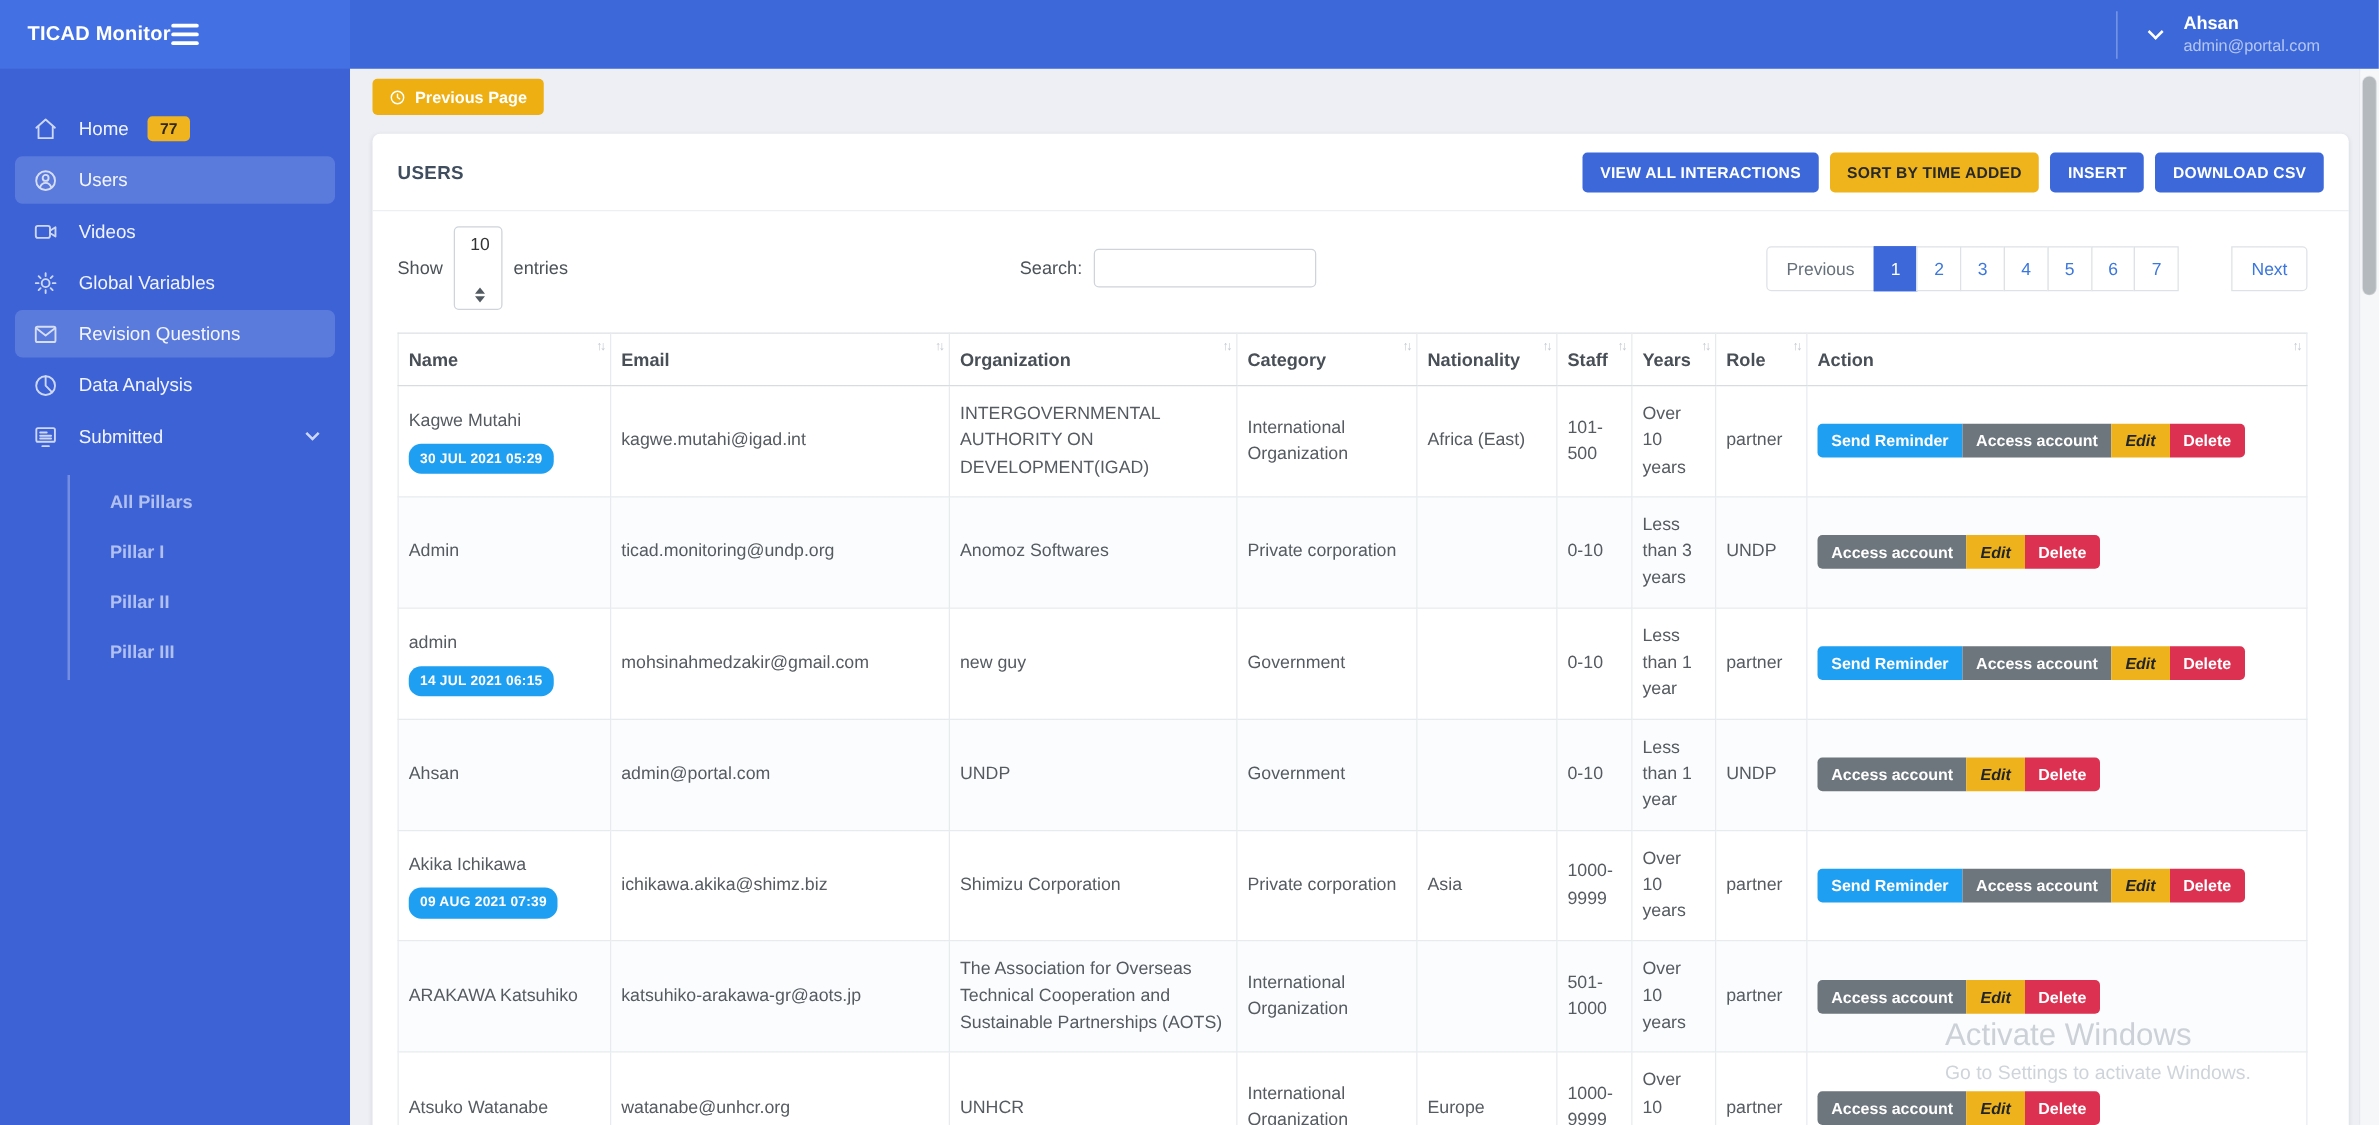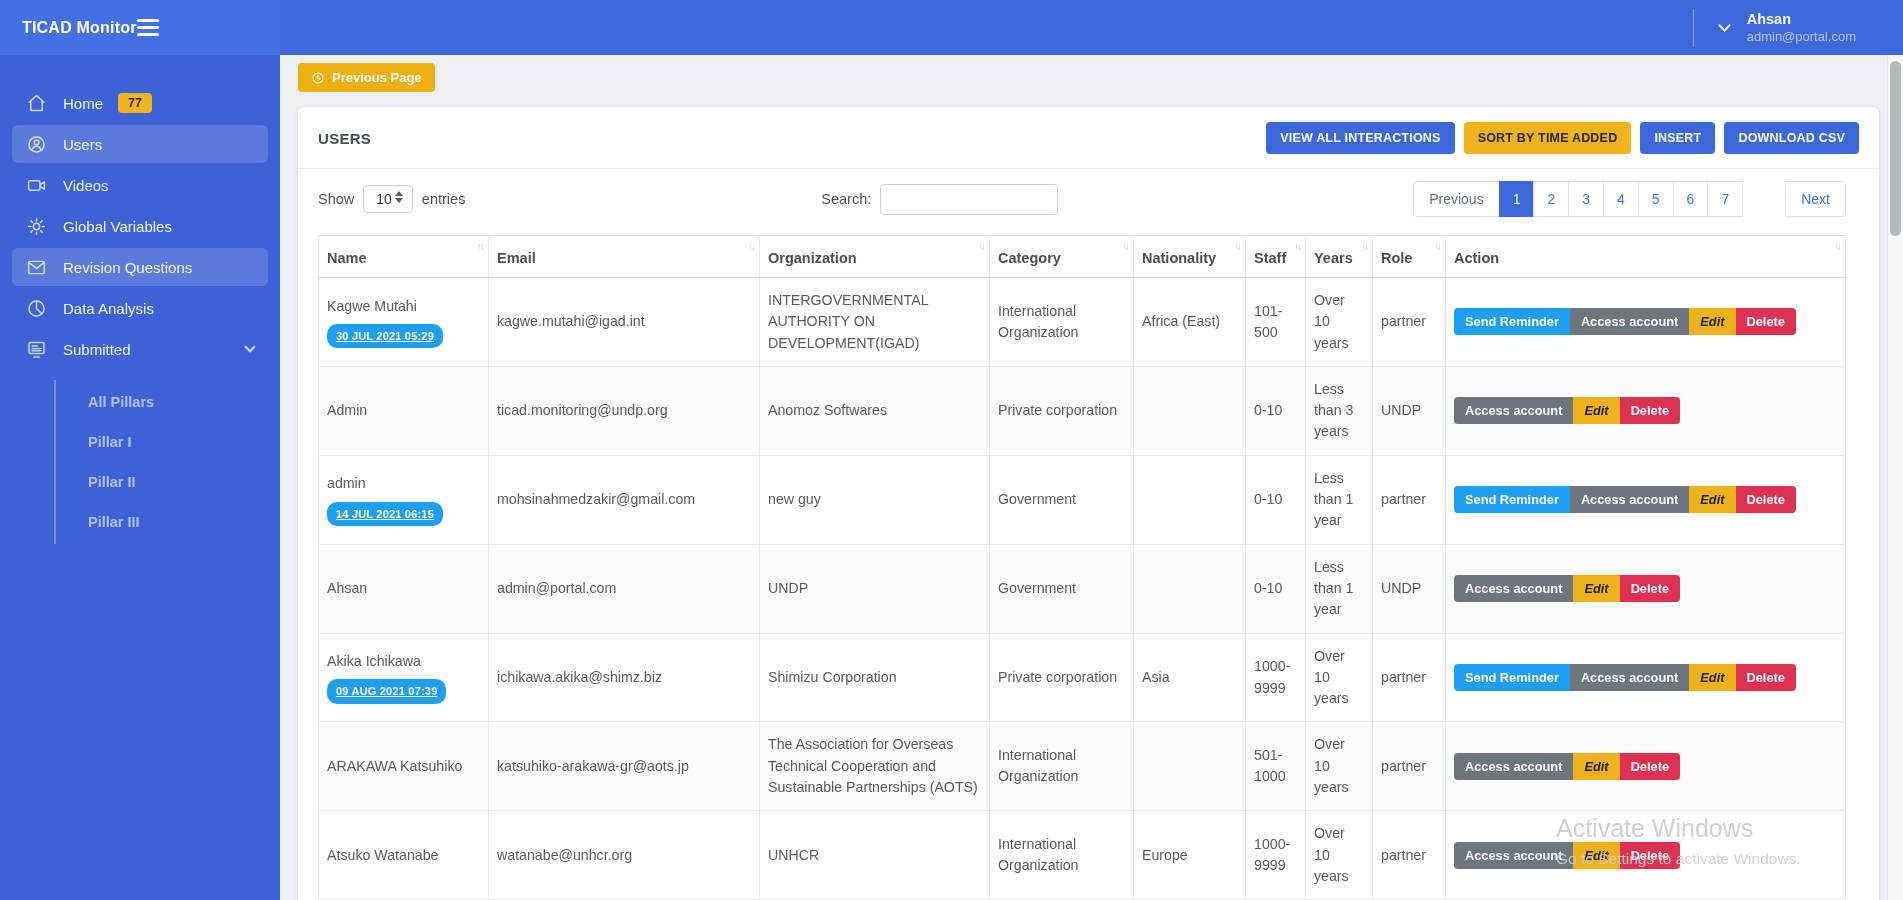--- a/index.html
+++ b/index.html
@@ -47,22 +47,22 @@
   .card-head { display:flex; align-items:center; justify-content:space-between; padding:15px 20px 14px; }
   .card-head h2 { margin:0; font-size:15px; color:#3f4d5e; letter-spacing:.3px; font-weight:bold; }
   .toolbar { display:flex; gap:9px; }
   .tbtn { border:none; border-radius:4px; font-weight:bold; font-size:12.5px; padding:9px 14px; cursor:pointer; letter-spacing:.2px;
           font-family:"Liberation Sans",sans-serif; }
   .tbtn.blue { background:#3d68da; color:#fff; }
   .tbtn.yellow { background:#efb31b; color:#27292b; }
 
   .controls { display:flex; align-items:center; padding:12px 33px 18px 20px; border-top:1px solid #edf0f3; }
   .show-ctl { display:flex; align-items:center; gap:9px; font-size:14.5px; color:#4b5258; }
-  .select { display:inline-flex; align-items:flex-start; gap:3px; border:1px solid #ced4da; border-radius:4px;
-            padding:5px 9px 5px 12px; font-size:14px; color:#333; cursor:pointer; background:#fff; }
+  .select { display:inline-flex; align-items:center; gap:27px; border:1px solid #ced4da; border-radius:4px;
+            padding:5px 9px 5px 12px; font-size:14px; color:#333; cursor:pointer; background:#fff;flex-direction:column; }
   .stp { display:inline-flex; flex-direction:column; gap:2px; }
   .stp i { width:0; height:0; border-left:4px solid transparent; border-right:4px solid transparent; }
   .stp .up { border-bottom:5px solid #525a61; }
   .stp .dn { border-top:5px solid #525a61; }
   .search-ctl { display:flex; align-items:center; gap:9px; margin-left:auto; font-size:14.5px; color:#4b5258; }
   .search-ctl input { width:178px; height:31px; border:1px solid #ced4da; border-radius:4px; padding:0 8px; font-size:14px; }
   .pagination { display:flex; margin-left:auto; }
   .pg { border:1px solid #dee2e6; background:#fff; color:#3b77dd; font-size:14px; padding:9px 13px; cursor:pointer;
         margin-left:-1px; font-family:"Liberation Sans",sans-serif; }
   .pg.prev { color:#65707a; border-radius:4px 0 0 4px; padding:9px 15px; }
@@ -71,21 +71,21 @@
 
   
   table { width:1527px; border-collapse:collapse; margin:0 33px 0 20px; table-layout:fixed; }
   th, td { border:1px solid #e7ebee; }
   thead th { border-top:1px solid #dde1e5; border-bottom:1px solid #d8dce0; text-align:left; font-size:14.5px;
              color:#484f57; padding:14px 8px 11px; position:relative; cursor:pointer; }
   .sort { position:absolute; top:5px; right:5px; font-size:10px; color:#c3c9cf; letter-spacing:-2px; }
   td { padding:12px 8px; font-size:14.2px; color:#555b61; vertical-align:middle; line-height:1.5; overflow-wrap:break-word; }
   tbody tr:nth-child(even) td { background:#fbfcfd; }
   .time-badge { display:inline-block; margin-top:7px; background:#1e9ff2; color:#fff; font-size:11px; font-weight:bold;
-                padding:4px 9px; border-radius:10px; letter-spacing:.2px; white-space:nowrap;text-decoration:underline; }
+                padding:4px 9px; border-radius:10px; letter-spacing:.2px; white-space:nowrap; }
   .btn-group { display:inline-flex; }
   .abtn { border:none; padding:6px 11px; font-size:12.8px; font-weight:bold; cursor:pointer; color:#fff;
           white-space:nowrap; font-family:"Liberation Sans",sans-serif; }
   .abtn:first-child { border-radius:4px 0 0 4px; }
   .abtn:last-child { border-radius:0 4px 4px 0; }
   .abtn.send { background:#1e9ff2; }
   .abtn.access { background:#6d757d; }
   .abtn.edit { background:#eeb31c; color:#212529;font-style:italic; }
   .abtn.delete { background:#dc3150;text-align:center; }
 

